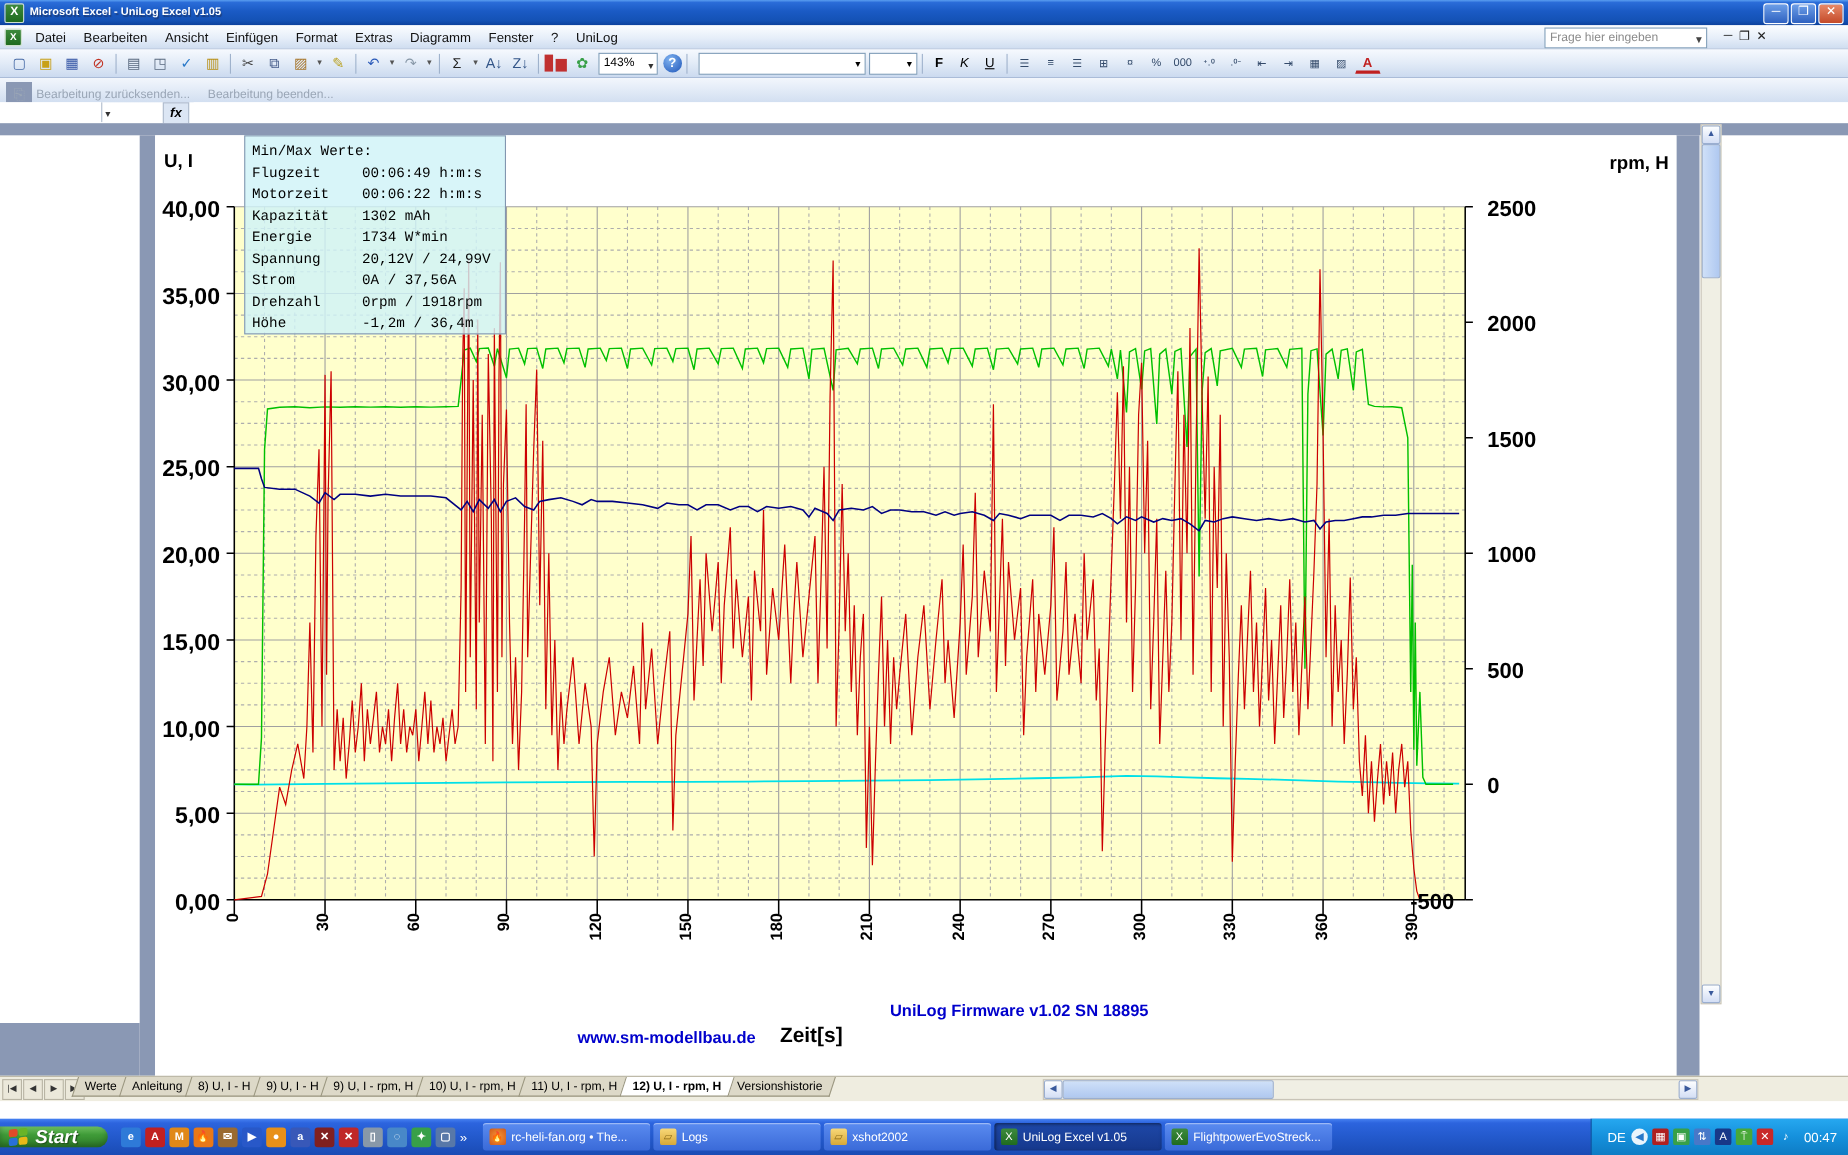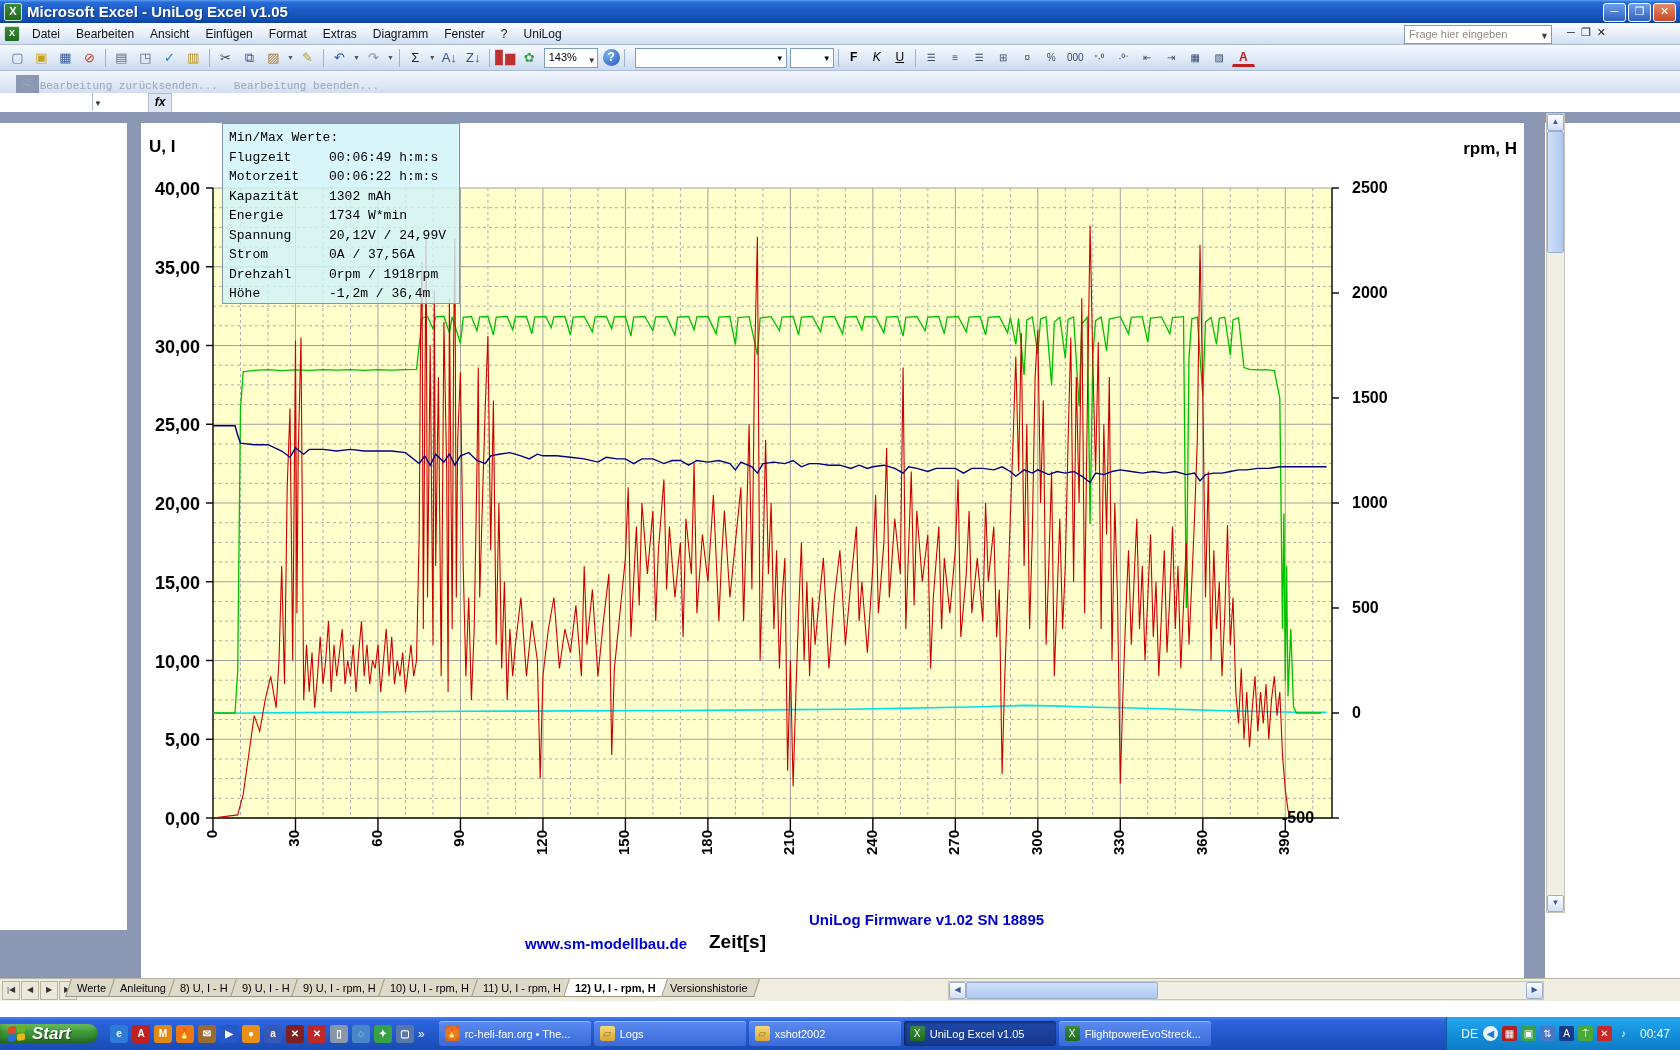--- a/index.html
+++ b/index.html
@@ -2,21 +2,21 @@
 <html><head>
 <meta charset="utf-8">
 <style>
   html,body{margin:0;padding:0;background:#000;}
   #screen{position:relative;width:1680px;height:1050px;background:#fff;overflow:hidden;
           font-family:"Liberation Sans",sans-serif;font-size:12px;color:#000;}
   
   .titlebar{position:absolute;left:0;top:0;width:1680px;height:23px;
     background:linear-gradient(180deg,#5A9EF0 0%,#2A6CD8 10%,#1A5AC4 45%,#1452B6 80%,#0C419C 100%);
     display:flex;align-items:center;padding-left:4px;box-sizing:border-box;}
-  .titlebar .apptitle{color:#fff;font-weight:bold;font-size:15px;margin-left:5px;text-shadow:1px 1px 1px #1B3C7A;}
+  .titlebar .apptitle{color:#fff;font-weight:bold;font-size:10px;margin-left:5px;text-shadow:1px 1px 1px #1B3C7A;}
   .excel-ico{width:16px;height:16px;background:linear-gradient(180deg,#3D8A3D,#1F6B1F);border:1px solid #CFE0CF;
     color:#fff;font-weight:bold;font-size:11px;line-height:15px;text-align:center;border-radius:2px;}
   .winbtns{position:absolute;right:4px;top:3px;display:flex;gap:2px;}
   .winbtn{width:21px;height:17px;border:1px solid #fff;border-radius:3px;color:#fff;font-size:11px;
     line-height:15px;text-align:center;background:linear-gradient(180deg,#6D9FE8,#2E61C0);}
   .winbtn.close{background:linear-gradient(180deg,#E88A6A,#C44A28);}
   
   .menubar{position:absolute;left:0;top:23px;width:1680px;height:22px;
     background:linear-gradient(180deg,#FBFDFF,#E6EEF9 55%,#CFDDF0);border-bottom:1px solid #AABCD8;
     display:flex;align-items:center;box-sizing:border-box;padding-left:4px;}
@@ -24,21 +24,21 @@
   .qbox{position:absolute;right:128px;top:2px;width:142px;height:17px;border:1px solid #7F9DB9;background:#fff;
     color:#8A8A8A;font-size:11px;line-height:16px;padding-left:4px;}
   .qbox .dd{position:absolute;right:2px;top:2px;color:#444;font-size:9px;}
   .wbbtns{position:absolute;right:74px;top:3px;display:flex;gap:6px;color:#222;font-size:11px;}
   
   .tb1{position:absolute;left:0;top:45px;width:1680px;height:26px;
     background:linear-gradient(180deg,#F6F9FE,#E2EBF7 50%,#CBDAEF);border-bottom:1px solid #AABCD8;
     display:flex;align-items:center;padding-left:6px;box-sizing:border-box;gap:1px;}
   .tb2{position:absolute;left:0;top:71px;width:1680px;height:30px;
     background:linear-gradient(180deg,#F2F6FC,#DDE7F5 50%,#C8D7ED);border-bottom:1px solid #AABCD8;
-    display:flex;align-items:center;padding-left:16px;box-sizing:border-box;gap:2px;font-family:Liberation Mono, monospace;}
+    display:flex;align-items:center;padding-left:6px;box-sizing:border-box;gap:2px;}
   .tbico{width:21px;height:20px;display:flex;align-items:center;justify-content:center;font-size:13px;border:1px solid transparent;}
   .tbico.gray{color:#9AA6B6;}
   .tbsep{width:1px;height:18px;background:#9FB2CC;margin:0 3px;}
   .zoombox{width:48px;height:18px;border:1px solid #7F9DB9;background:#fff;font-size:11px;line-height:17px;
     padding-left:4px;position:relative;margin-left:2px;}
   .zoombox .dd{position:absolute;right:1px;top:3px;font-size:8px;color:#333;}
   .helpico{width:17px;height:17px;border-radius:50%;background:radial-gradient(circle at 35% 30%,#7FB2F0,#1E55B8);
     color:#fff;font-weight:bold;text-align:center;line-height:17px;font-size:12px;margin-left:4px;}
   .fontbox{width:150px;height:18px;border:1px solid #7F9DB9;background:#fff;position:relative;margin-left:6px;}
   .sizebox{width:42px;height:18px;border:1px solid #7F9DB9;background:#fff;position:relative;margin-left:2px;}
@@ -48,22 +48,22 @@
   .fxrow{position:absolute;left:0;top:93px;width:1680px;height:19px;background:#fff;border-bottom:1px solid #B6C4D8;}
   .namebox{position:absolute;left:0;top:0;width:92px;height:18px;background:#fff;border-right:1px solid #B0BCCE;}
   .namedd{position:absolute;left:94px;top:6px;font-size:8px;color:#333;}
   .fxbtn{position:absolute;left:148px;top:0;width:22px;height:18px;background:#DCE6F4;border:1px solid #B0BCCE;
     text-align:center;font-style:italic;font-weight:bold;font-size:12px;line-height:16px;}
   
   .workspace{position:absolute;left:0;top:112px;width:1680px;height:866px;background:#fff;}
   .gray{position:absolute;background:#8A98B4;}
   .chartpage{position:absolute;left:141px;top:11px;width:1383px;height:857px;background:#fff;}
   .axtitle{position:absolute;font-weight:bold;font-size:17px;}
-  .ylab{position:absolute;font-weight:bold;font-size:18px;width:59px;text-align:right;}
-  .yrlab{position:absolute;font-weight:bold;font-size:16px;width:70px;text-align:left;}
+  .ylab{position:absolute;font-weight:bold;font-size:21px;width:59px;text-align:right;}
+  .yrlab{position:absolute;font-weight:bold;font-size:20px;width:70px;text-align:left;}
   .xlab{position:absolute;font-weight:bold;font-size:15px;writing-mode:vertical-rl;transform:rotate(180deg);}
   .legend{position:absolute;left:370px;top:1px;height:27px;background:#FFFFCC;border:1px solid #000;
     box-shadow:3px 3px 0 rgba(120,120,120,.85);display:flex;align-items:center;padding:0 10px;gap:14px;}
   .legit{display:flex;align-items:center;gap:6px;font-size:16px;}
   .legswatch{width:26px;height:0;border-top-width:2px;border-top-style:solid;}
   .minmax{position:absolute;left:81px;top:0;width:238px;height:181px;background:rgba(208,243,248,.82);
     border:1px solid #8396B0;font-family:"Liberation Mono","DejaVu Sans Mono",monospace;font-size:13px;
     padding:4px 0 0 6px;box-sizing:border-box;line-height:19.5px;}
   .mmrow{display:flex;}
   .mmlabel{width:100px;flex:none;}

